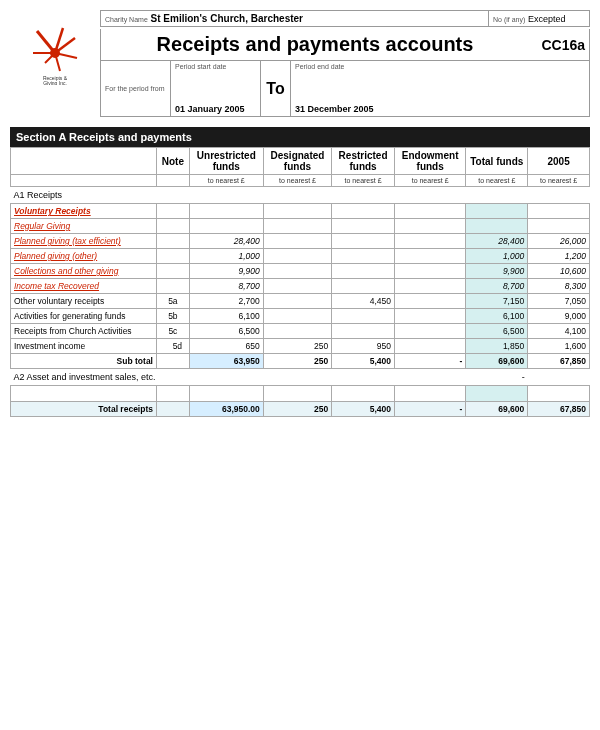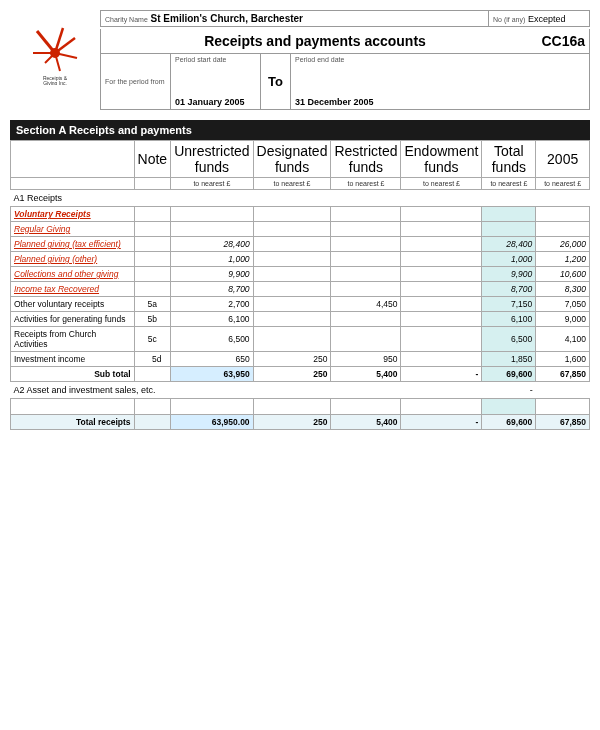--- a/index.html
+++ b/index.html
@@ -74,21 +74,21 @@
     .title-row {
       display: flex;
       align-items: center;
       justify-content: space-between;
       border: 1px solid #999;
       border-top: none;
       padding: 4px;
     }
 
     .main-title {
-      font-size: 14px;
+      font-size: 20px;
       font-weight: bold;
       text-align: center;
       flex: 1;
     }
 
     .form-code {
       font-size: 14px;
       font-weight: bold;
       width: 60px;
       text-align: right;
@@ -128,21 +128,21 @@
     }
 
     .period-start {
       width: 90px;
     }
 
     .period-to {
       width: 30px;
       align-items: center;
       justify-content: center;
-      font-size: 13px;
+      font-size: 16px;
       font-weight: bold;
     }
 
     .period-end {
       flex: 1;
     }
 
     
     .section-header {
       background: #1a1a1a;
@@ -262,22 +262,22 @@
       font-weight: bold;
       background: #e8f4f8;
     }
 
     .totals-label {
       text-align: right;
       font-weight: bold;
     }
 
     .header-main-row th {
-      font-size: 14px;
-      font-weight: normal;
+      font-size: 10px;
+      font-weight: bold;
       border-radius: 8px;
     }
   </style>
 </head>
 <body>
 
 <div class="top-section">
 
   <div class="logo-area">
     <svg class="logo-svg" viewBox="0 0 70 70">

